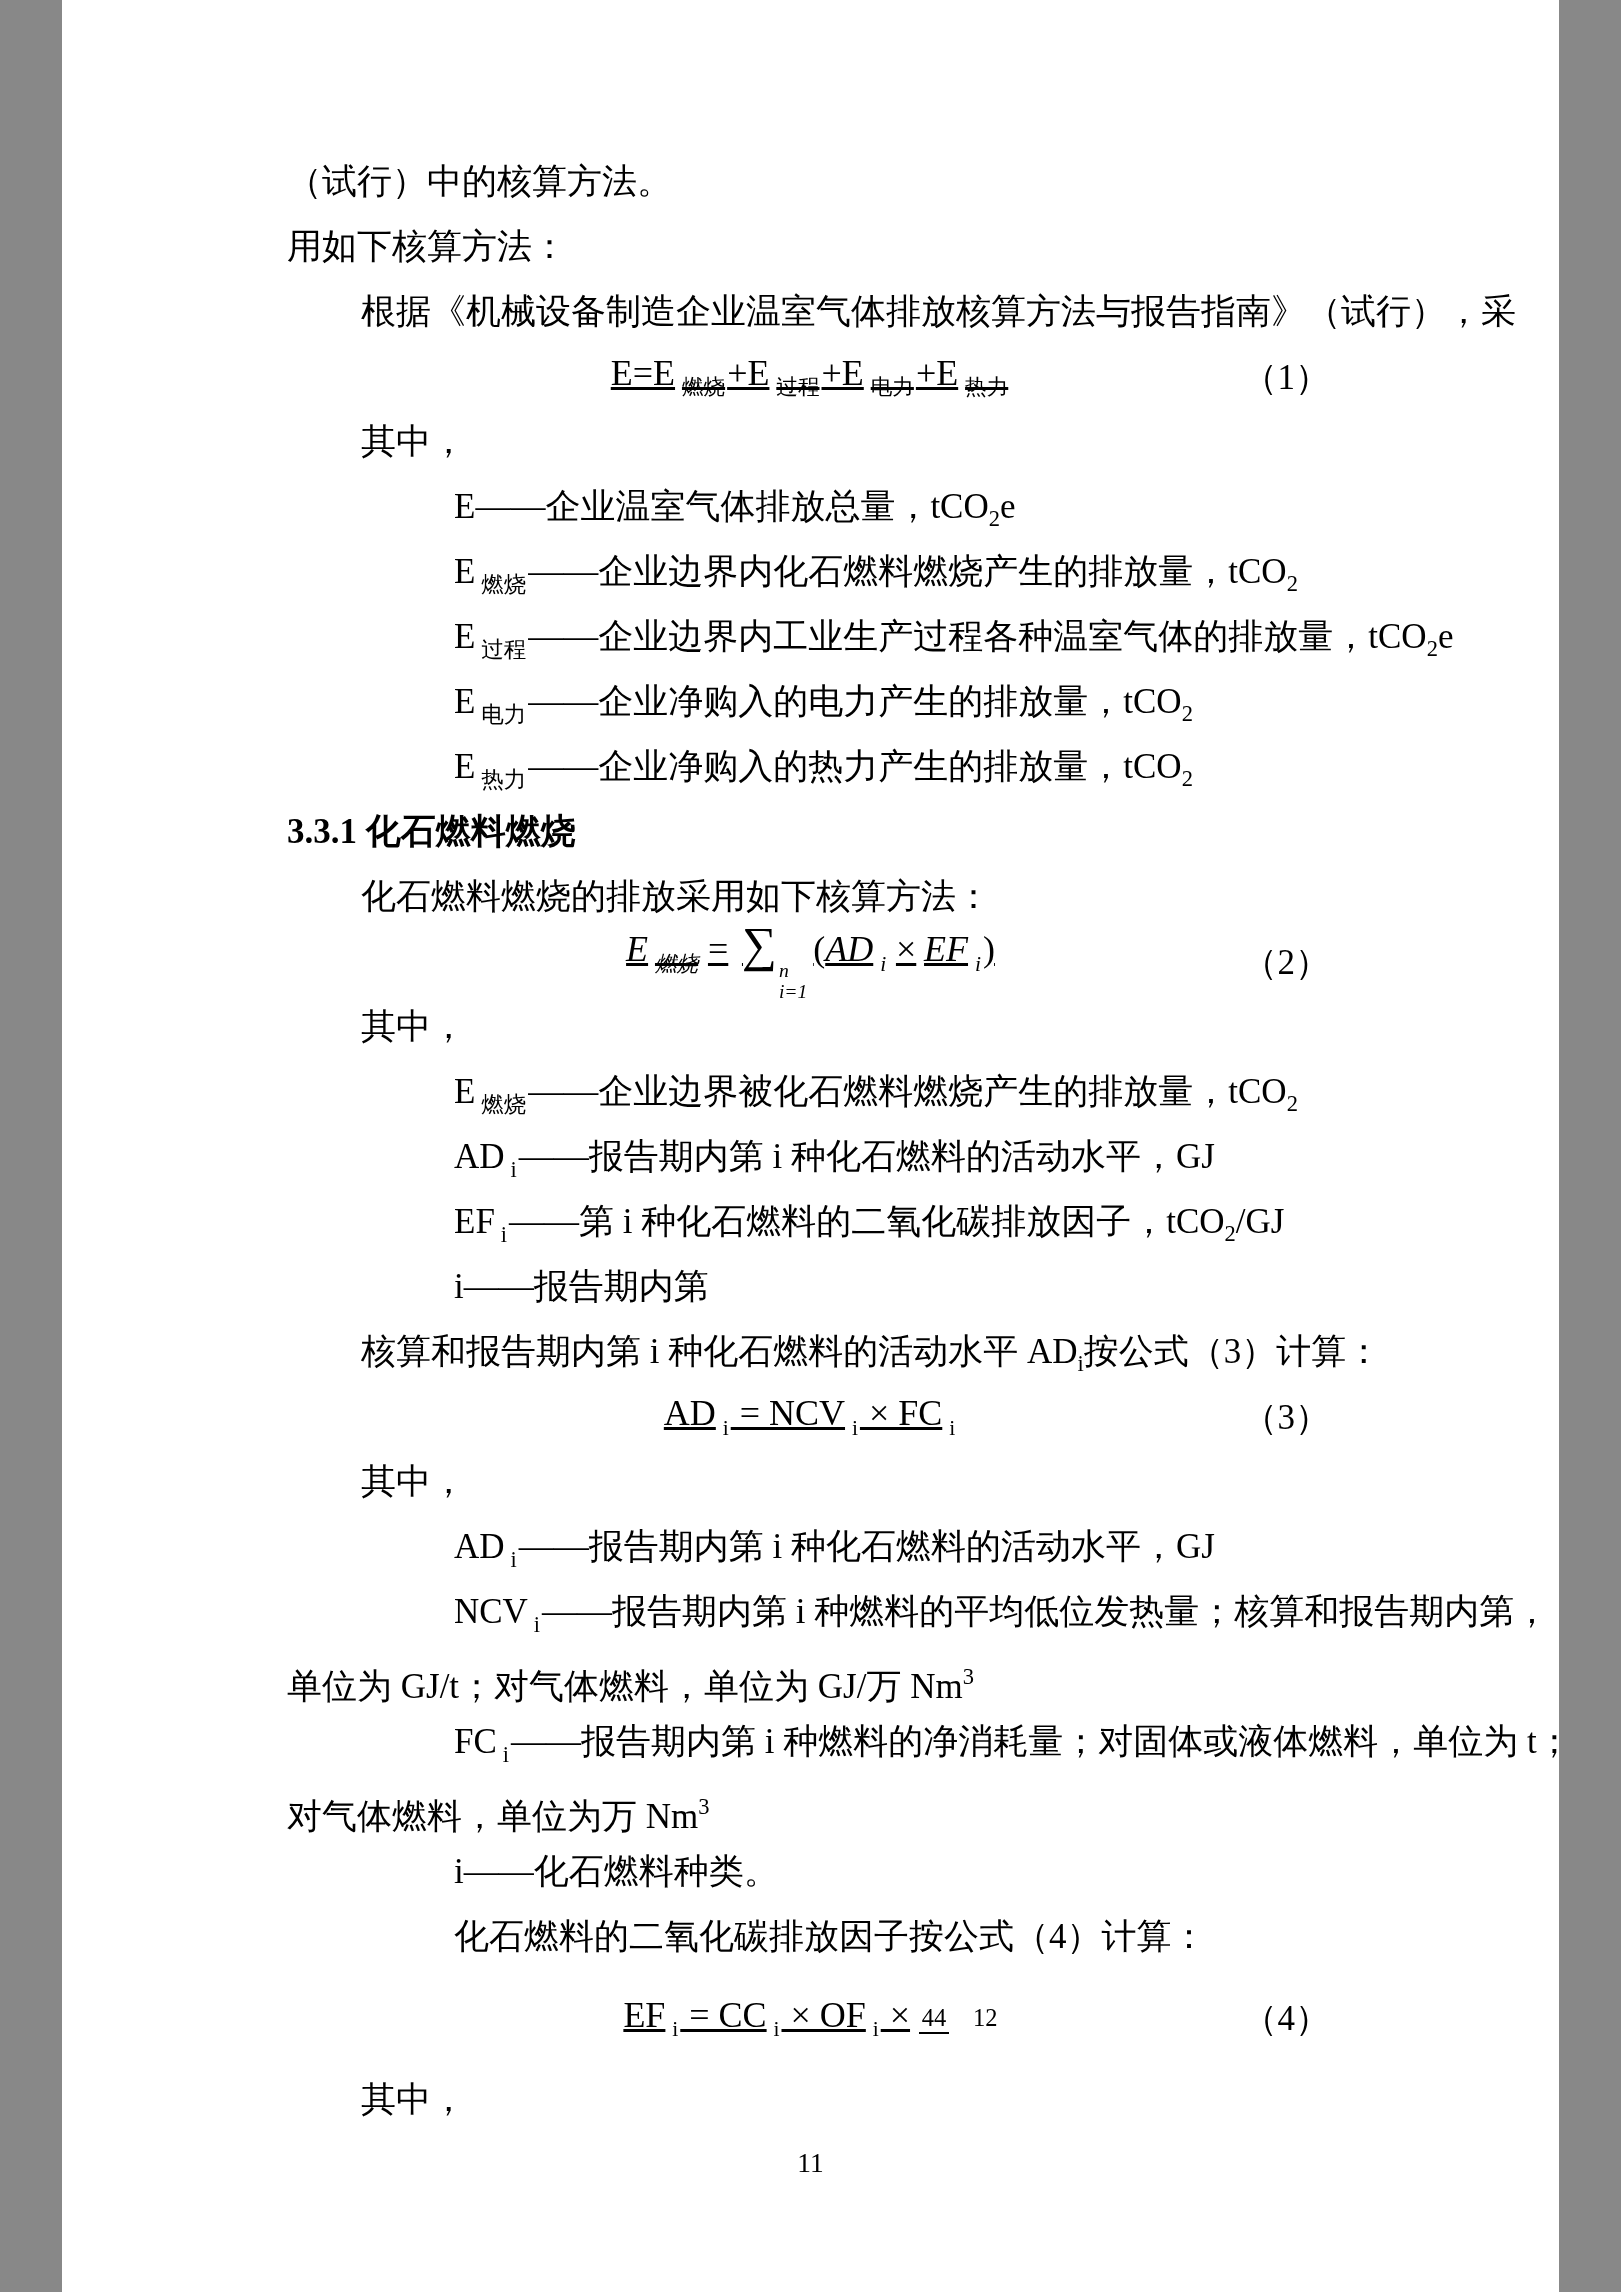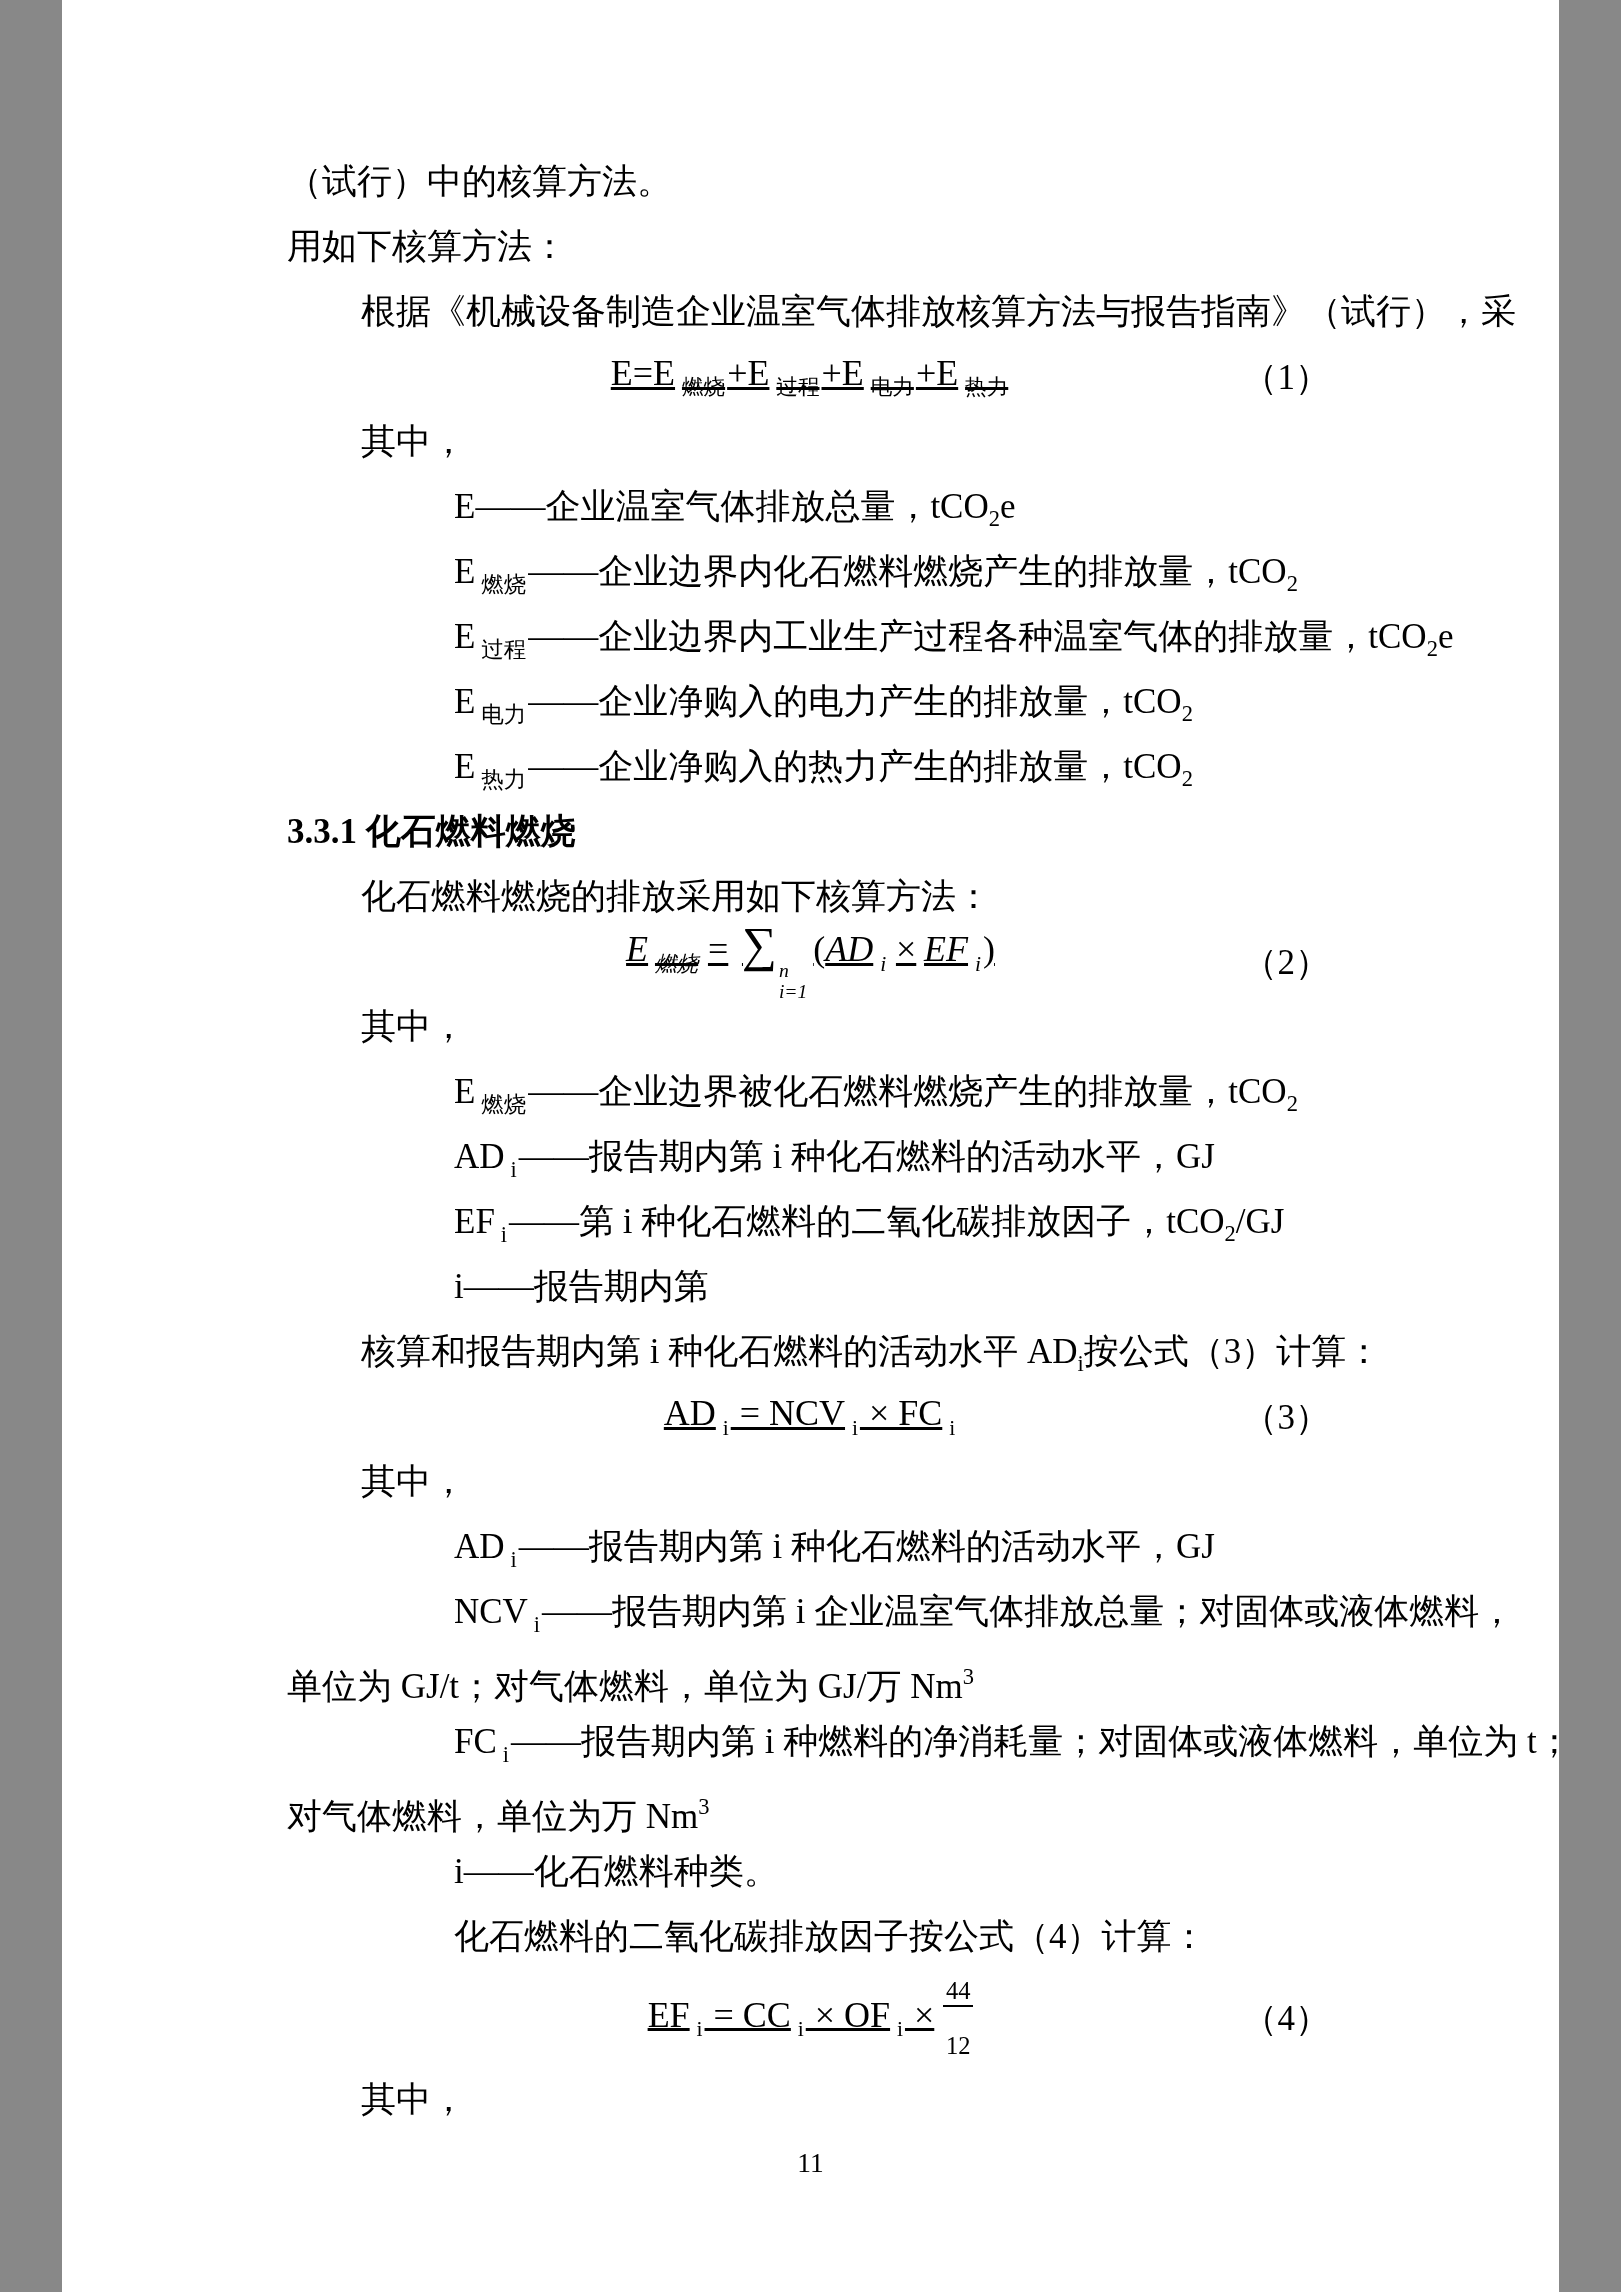--- a/index.html
+++ b/index.html
@@ -36,21 +36,21 @@
   .fnum{position:absolute;right:3.9px;top:50%;transform:translateY(-50%);font-size:35px;}
   .fsub{font-size:21.6px;vertical-align:-9.8px;margin:0 2px 0 6.9px;}
   .it{font-style:italic;}
   .sigma{font-size:49px;line-height:1;margin:0 2px 0 5.9px;}
   .lim{
     display:inline-flex;flex-direction:column;
     font-size:19.6px;line-height:1.1;text-align:left;
     vertical-align:-15.7px;margin-right:5.9px;font-style:italic;
   }
   .frac{
-    display:inline-flex;flex-direction:column;
+    display:inline-flex;flex-direction:row;
     font-size:24.5px;line-height:1.2;text-align:center;
     vertical-align:middle;margin-left:8.8px;gap:24px;
   }
   .frac .num{border-bottom:2px solid #000;padding:0 2.9px;}
   .eqsp{margin:0 7.8px;}
   .pagenum{
     text-align:center;font-size:27.4px;line-height:39px;margin-top:11.8px;
   }
 </style>
 </head>
@@ -126,21 +126,21 @@
       </span>
       <span class="fnum">（3）</span>
     </div>
 
     <div class="line indp"><span>其中，</span></div>
 
     <div class="line indd">
       <span>AD</span><span class="dsub">i</span><span>——报告期内第 i 种化石燃料的活动水平，GJ</span>
     </div>
     <div class="line indd">
-      <span>NCV</span><span class="dsub">i</span><span>——报告期内第 i 企业温室气体排放总量；对固体或液体燃料，</span>
+      <span>NCV</span><span class="dsub">i</span><span>——报告期内第 i 种燃料的平均低位发热量；核算和报告期内第，</span>
     </div>
     <div class="line">
       <span>单位为 GJ/t；对气体燃料，单位为 GJ/万 Nm</span><span class="usup">3</span>
     </div>
     <div class="line indd">
       <span>FC</span><span class="dsub">i</span><span>——报告期内第 i 种燃料的净消耗量；对固体或液体燃料，单位为 t；</span>
     </div>
     <div class="line">
       <span>对气体燃料，单位为万 Nm</span><span class="usup">3</span>
     </div>

